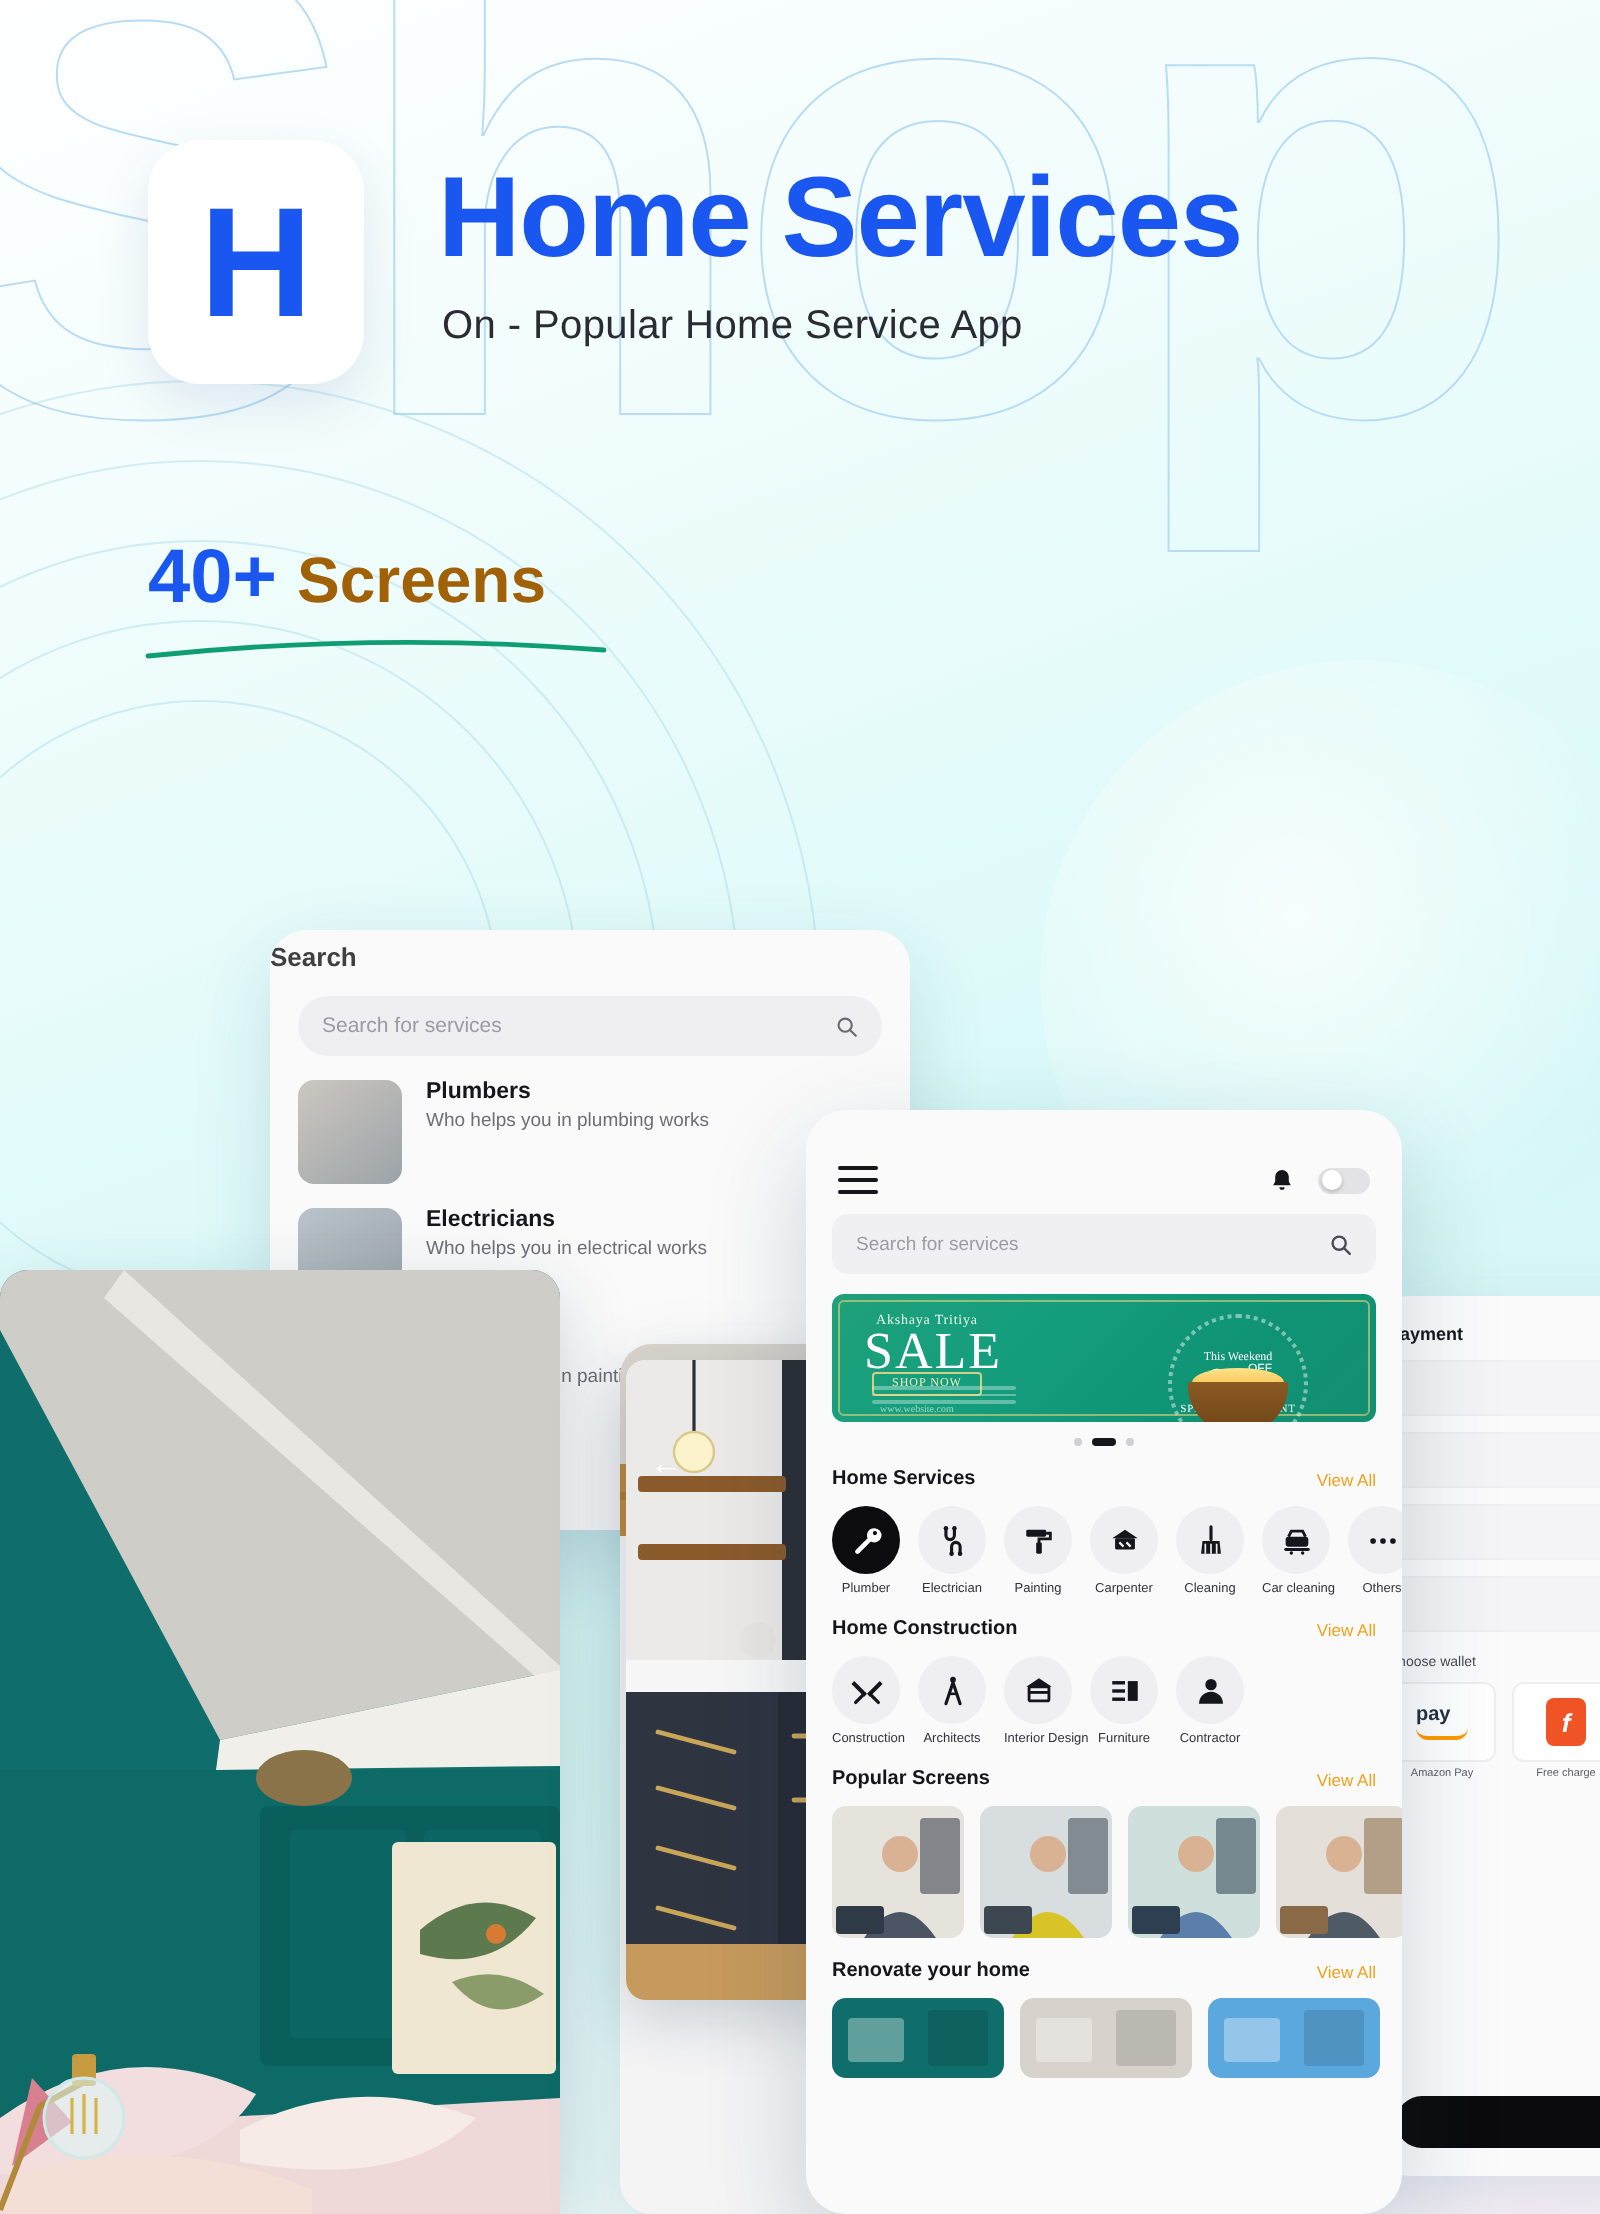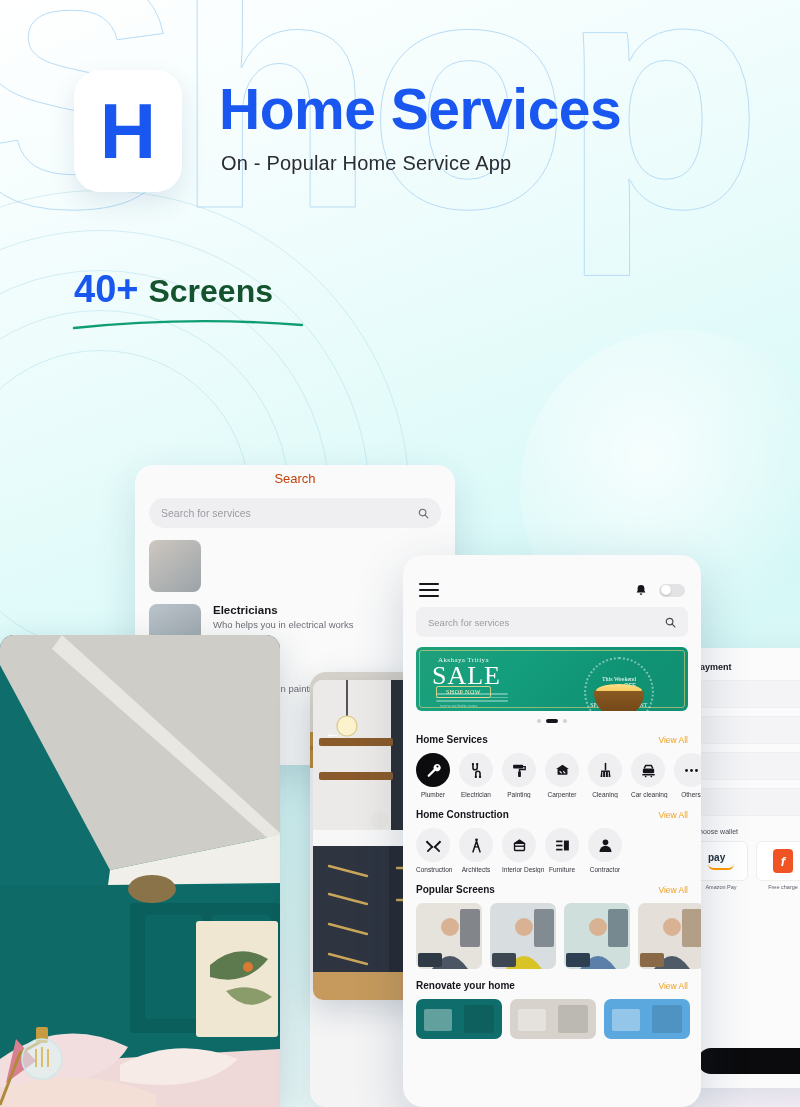--- a/index.html
+++ b/index.html
@@ -47,21 +47,21 @@
   .hero-title {
     position:absolute; left:219px; top:78px;
     font-size:57px; font-weight:700; color:#1a56f0; letter-spacing:-.5px; line-height:1.1;
   }
   .hero-sub {
     position:absolute; left:221px; top:152px;
     font-size:20px; color:#2b2b33; letter-spacing:.2px;
   }
   .screens-line { position:absolute; left:74px; top:268px; display:flex; align-items:baseline; gap:10px; }
   .screens-num { font-size:38px; font-weight:700; color:#1a56f0; }
-  .screens-word { font-size:32px; font-weight:600; color:#14532d; }
+  .screens-word { font-size:32px; font-weight:600; color:#a16207; }
   .screens-underline {
     position:absolute; left:72px; top:318px; width:232px; height:12px;
   }
 
   
   .card {
     position:absolute; background:#f7f7f8; border-radius:18px; overflow:hidden;
     box-shadow:0 14px 40px rgba(30,60,90,.14);
   }
 
@@ -69,21 +69,21 @@
   #search-screen { left:135px; top:465px; width:320px; height:300px; background:#fafafa; }
   .status-bar { display:flex; align-items:center; justify-content:space-between; padding:12px 18px 4px; }
   .status-time { font-size:18px; font-weight:600; color:#111; letter-spacing:.3px; }
   .status-icons { display:flex; align-items:center; gap:5px; }
   .bars { display:flex; align-items:flex-end; gap:1.5px; height:11px; }
   .bars i { width:2.5px; background:#111; border-radius:1px; }
   .bars i:nth-child(1){height:4px}.bars i:nth-child(2){height:6px}.bars i:nth-child(3){height:8.5px}.bars i:nth-child(4){height:11px}
   .batt { width:20px; height:11px; border:1.4px solid #111; border-radius:3px; position:relative; }
   .batt::after{content:"";position:absolute;left:1.2px;top:1.2px;bottom:1.2px;right:2.5px;background:#111;border-radius:1px;}
   .batt::before{content:"";position:absolute;right:-3.4px;top:3px;width:2px;height:5px;background:#111;border-radius:0 1px 1px 0;}
-  .screen-title { text-align:center; font-size:13px; font-weight:400; color:#c2410c; margin-top:6px; }
+  .screen-title { font-size:13px; font-weight:700; color:#404040; margin-top:6px; }
   .searchbar {
     margin:12px 14px 0; height:30px; background:#efeff1; border-radius:15px;
     display:flex; align-items:center; padding:0 12px; justify-content:space-between;
   }
   .searchbar span { font-size:10.5px; color:#9b9ba3; }
   .result-row { display:flex; gap:12px; padding:12px 14px 0; align-items:flex-start; }
   .result-thumb { width:52px; height:52px; border-radius:8px; overflow:hidden; flex:none; position:relative; background:#d8d5d2; }
   .result-name { font-size:11.5px; font-weight:700; color:#16161d; }
   .result-desc { font-size:9.5px; color:#6e6e78; margin-top:3px; }
 
@@ -203,20 +203,24 @@
   <div class="searchbar">
     <span>Search for services</span>
     <svg width="11" height="11" viewBox="0 0 12 12">
       <circle cx="5" cy="5" r="3.6" fill="none" stroke="#6b6b75" stroke-width="1.2"></circle>
       <line x1="7.8" y1="7.8" x2="10.8" y2="10.8" stroke="#6b6b75" stroke-width="1.2" stroke-linecap="round"></line>
     </svg>
   </div>
   <div id="search-results">
   <div class="result-row">
     <div class="result-thumb" style="background:linear-gradient(140deg,#cdc7c0,#9ba3a8)"></div>
+    <div>
+      <div class="result-name">Plumbers</div>
+      <div class="result-desc">Who helps you in plumbing works</div>
+    </div>
   </div>
   <div class="result-row">
     <div class="result-thumb" style="background:linear-gradient(140deg,#b9c3cb,#9ba3a8)"></div>
     <div>
       <div class="result-name">Electricians</div>
       <div class="result-desc">Who helps you in electrical works</div>
     </div>
   </div>
   <div class="result-row">
     <div class="result-thumb" style="background:linear-gradient(140deg,#cfd6c4,#9ba3a8)"></div>

